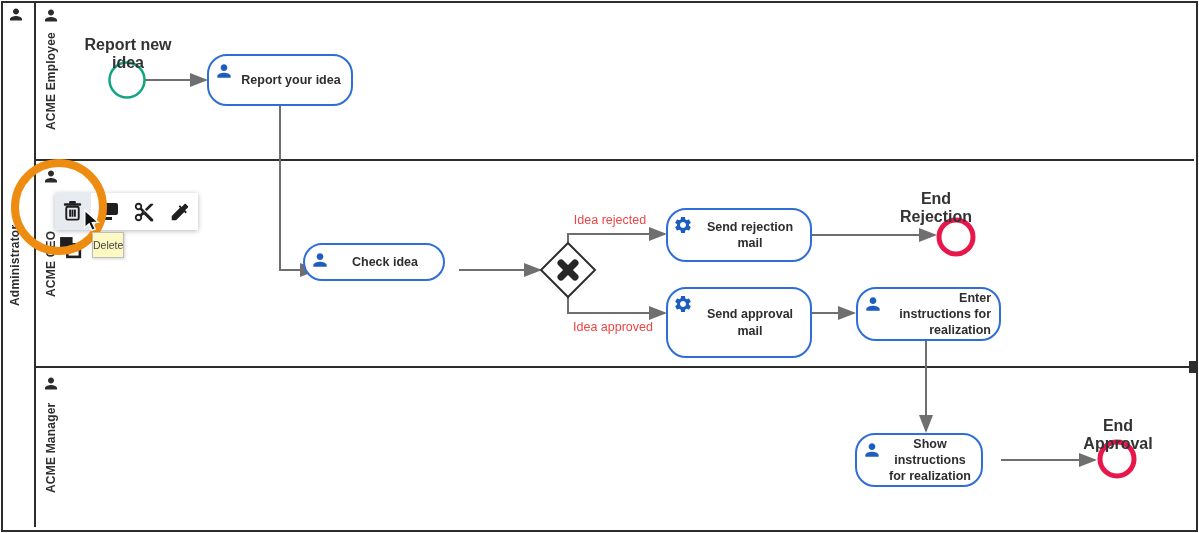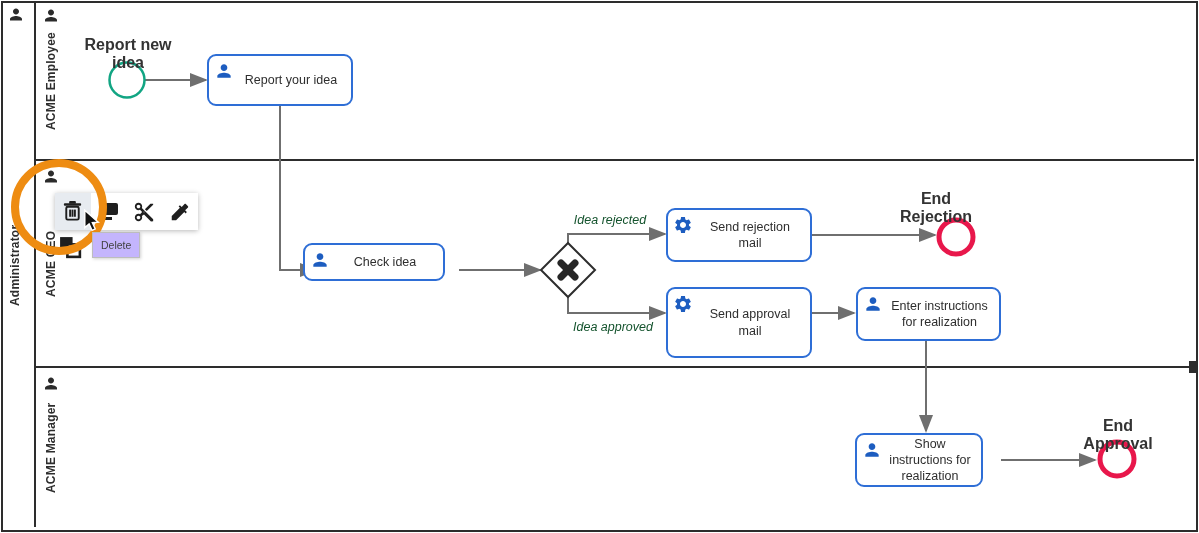--- a/index.html
+++ b/index.html
@@ -8,36 +8,36 @@
   .abs{position:absolute;}
   
   .pool-border{left:1px;top:1px;width:1193px;height:527px;border:2px solid #2d2d2d;background:transparent;}
   .vline{background:#2d2d2d;}
   .hline{background:#2d2d2d;}
   .vlabel{writing-mode:vertical-rl;transform:rotate(180deg);text-align:center;
           font-size:12px;font-weight:bold;color:#2e2e2e;letter-spacing:.2px;}
   
   svg.overlay{left:0;top:0;width:1199px;height:533px;pointer-events:none;}
   
-  .task{border:2px solid #2e6ed6;border-radius:9px;background:#fff;box-sizing:border-box;
+  .task{border:2px solid #2e6ed6;border-radius:20px;background:#fff;box-sizing:border-box;
         display:flex;align-items:center;justify-content:center;text-align:center;
-        font-size:12.5px;font-weight:normal;color:#2e2e2e;line-height:1.3;
+        font-size:12.5px;font-weight:bold;color:#2e2e2e;line-height:1.3;
         padding:4px 8px 4px 30px;z-index:3;}
   .task .node-icon{position:absolute;left:5px;top:5px;width:20px;height:20px;}
   
   .flowlabel{font-size:16px;font-weight:bold;color:#333;text-align:center;z-index:2;}
-  .edgelabel{font-size:12.5px;font-style:italic;color:#14532d;text-align:center;z-index:2;}
+  .edgelabel{font-size:12.5px;color:#ef4444;text-align:center;z-index:2;}
   
   .ctx-menu{left:55px;top:193px;width:143px;height:37px;background:#fff;z-index:5;
             box-shadow:0 1px 5px rgba(0,0,0,.28);display:flex;align-items:stretch;}
   .ctx-btn{flex:1;display:flex;align-items:center;justify-content:center;}
   .ctx-btn.active{background:#e7ebf0;}
-  .tooltip{left:92px;top:232px;height:24px;background:#c4b5fd;border:1px solid #bdbdbd;z-index:7;
+  .tooltip{left:92px;top:232px;height:24px;background:#fef9c3;border:1px solid #bdbdbd;z-index:7;
            box-shadow:1px 1px 3px rgba(0,0,0,.18);font-size:10.5px;color:#424242;
-           line-height:24px;padding:0 8px;white-space:nowrap;}
+           line-height:24px;padding:0 0;white-space:nowrap;}
   .ring{left:11px;top:159px;width:96px;height:96px;border:8px solid #ee8c12;border-radius:50%;
         box-sizing:border-box;z-index:6;}
   .handle{left:1189px;top:361px;width:9px;height:12px;background:#2d2d2d;z-index:4;}
 </style>
 </head>
 <body>
 
 <div class="canvas">
 
   <div class="abs pool-border"></div>
@@ -114,21 +114,21 @@
         <path fill="#1d5dc0" d="M19.14 12.94c.04-.3.06-.61.06-.94 0-.32-.02-.64-.07-.94l2.03-1.58c.18-.14.23-.41.12-.61l-1.92-3.32c-.12-.22-.37-.29-.59-.22l-2.39.96c-.5-.38-1.03-.7-1.62-.94L14.4 2.81c-.04-.24-.24-.41-.48-.41h-3.84c-.24 0-.43.17-.47.41L9.25 5.35c-.59.24-1.13.57-1.62.94l-2.39-.96c-.22-.08-.47 0-.59.22L2.74 8.87c-.12.21-.08.47.12.61l2.03 1.58c-.05.3-.09.63-.09.94s.02.64.07.94l-2.03 1.58c-.18.14-.23.41-.12.61l1.92 3.32c.12.22.37.29.59.22l2.39-.96c.5.38 1.03.7 1.62.94l.36 2.54c.05.24.24.41.48.41h3.84c.24 0 .44-.17.47-.41l.36-2.54c.59-.24 1.13-.56 1.62-.94l2.39.96c.22.08.47 0 .59-.22l1.92-3.32c.12-.22.07-.47-.12-.61l-2.01-1.58zM12 15.6c-1.98 0-3.6-1.62-3.6-3.6s1.62-3.6 3.6-3.6 3.6 1.62 3.6 3.6-1.62 3.6-3.6 3.6z"></path>
       </svg>
     <span>Send rejection mail</span>
   </div>
   <div class="abs task" style="left:666px;top:287px;width:146px;height:71px;">
     <svg class="node-icon" viewBox="0 0 24 24">
         <path fill="#1d5dc0" d="M19.14 12.94c.04-.3.06-.61.06-.94 0-.32-.02-.64-.07-.94l2.03-1.58c.18-.14.23-.41.12-.61l-1.92-3.32c-.12-.22-.37-.29-.59-.22l-2.39.96c-.5-.38-1.03-.7-1.62-.94L14.4 2.81c-.04-.24-.24-.41-.48-.41h-3.84c-.24 0-.43.17-.47.41L9.25 5.35c-.59.24-1.13.57-1.62.94l-2.39-.96c-.22-.08-.47 0-.59.22L2.74 8.87c-.12.21-.08.47.12.61l2.03 1.58c-.05.3-.09.63-.09.94s.02.64.07.94l-2.03 1.58c-.18.14-.23.41-.12.61l1.92 3.32c.12.22.37.29.59.22l2.39-.96c.5.38 1.03.7 1.62.94l.36 2.54c.05.24.24.41.48.41h3.84c.24 0 .44-.17.47-.41l.36-2.54c.59-.24 1.13-.56 1.62-.94l2.39.96c.22.08.47 0 .59-.22l1.92-3.32c.12-.22.07-.47-.12-.61l-2.01-1.58zM12 15.6c-1.98 0-3.6-1.62-3.6-3.6s1.62-3.6 3.6-3.6 3.6 1.62 3.6 3.6-1.62 3.6-3.6 3.6z"></path>
       </svg>
     <span>Send approval mail</span>
   </div>
-  <div class="abs task" style="left:856px;top:287px;width:145px;height:54px;">
+  <div class="abs task" style="left:856px;top:287px;width:145px;height:54px;text-align:right;">
     <svg class="node-icon" viewBox="0 0 24 24">
         <path fill="#1d5dc0" d="M12 12c2.21 0 4-1.79 4-4s-1.79-4-4-4-4 1.79-4 4 1.79 4 4 4zm0 2c-2.67 0-8 1.34-8 4v2h16v-2c0-2.66-5.33-4-8-4z"></path>
       </svg>
     <span>Enter instructions for realization</span>
   </div>
   <div class="abs task" style="left:855px;top:433px;width:128px;height:54px;">
     <svg class="node-icon" viewBox="0 0 24 24">
         <path fill="#1d5dc0" d="M12 12c2.21 0 4-1.79 4-4s-1.79-4-4-4-4 1.79-4 4 1.79 4 4 4zm0 2c-2.67 0-8 1.34-8 4v2h16v-2c0-2.66-5.33-4-8-4z"></path>
       </svg>
     <span>Show instructions for realization</span>

